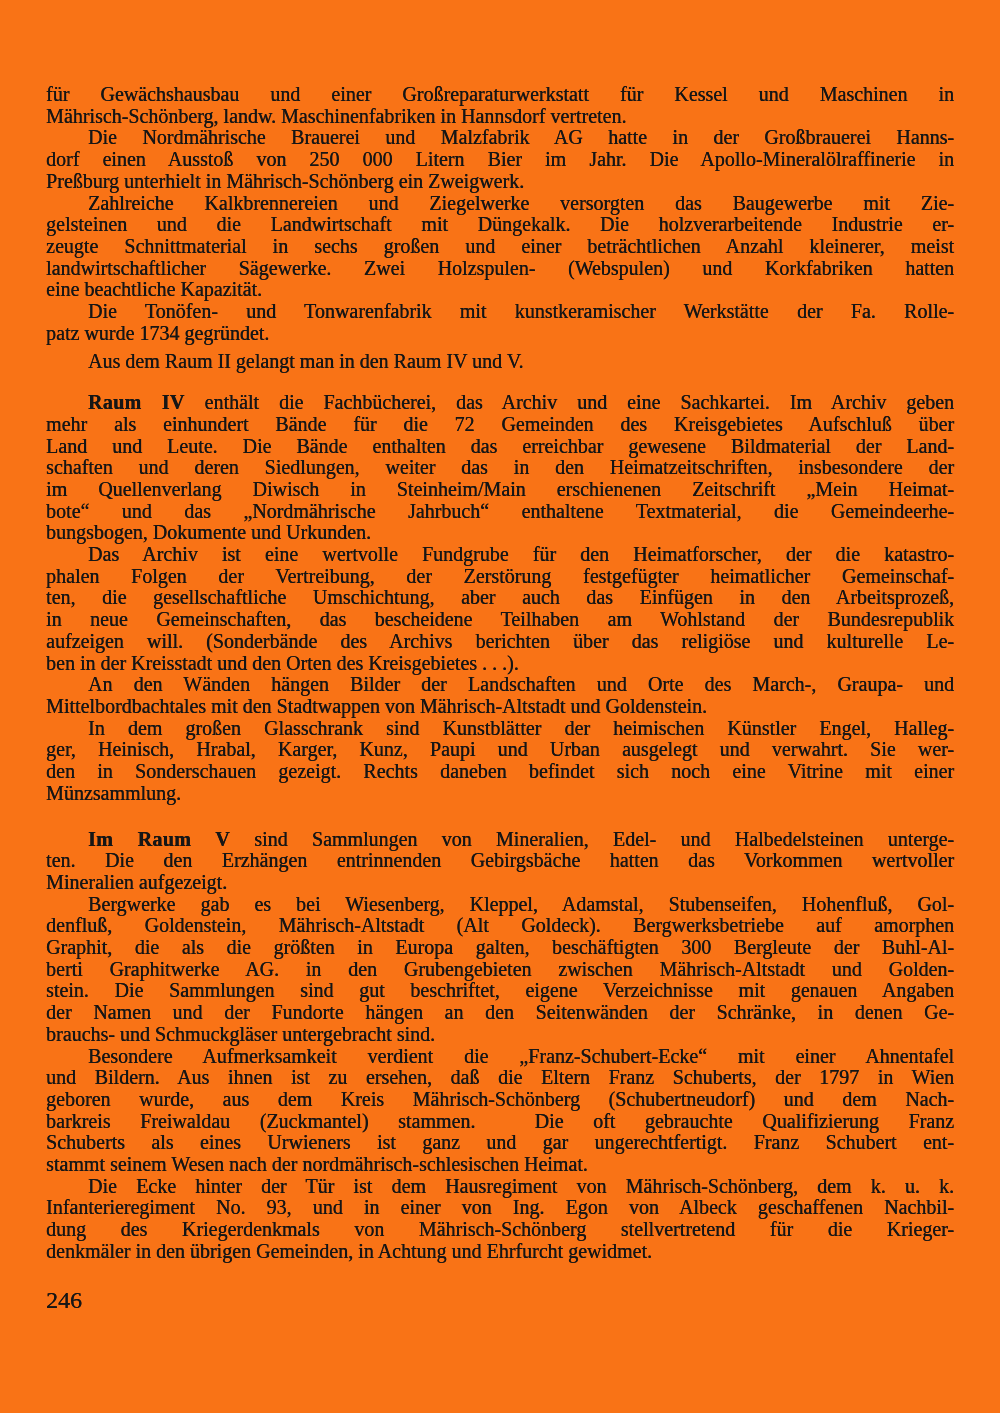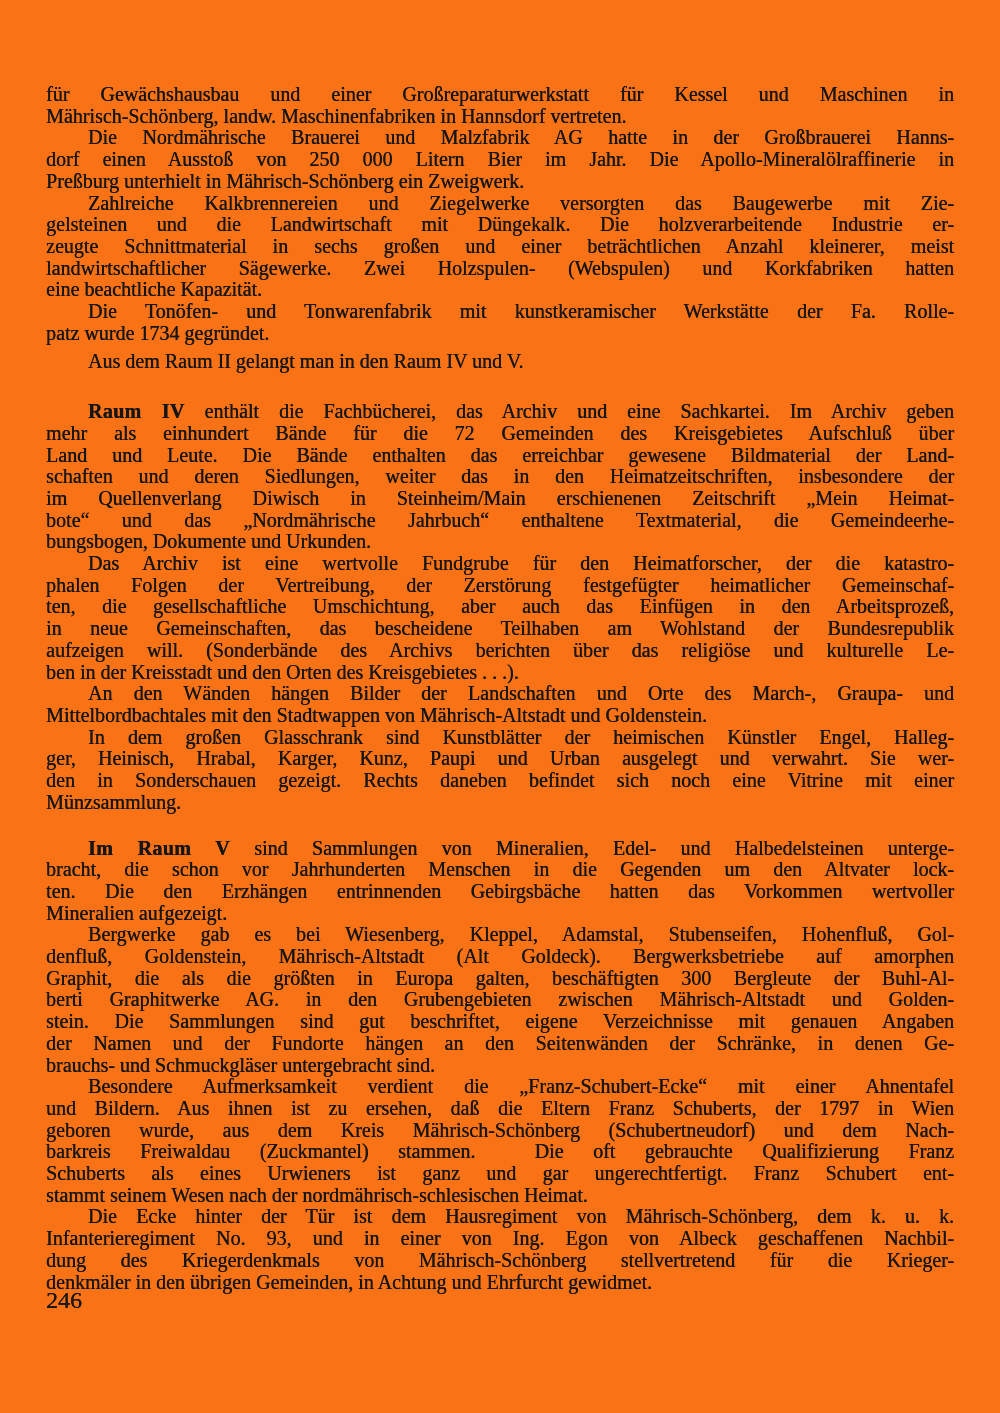--- a/index.html
+++ b/index.html
@@ -58,21 +58,21 @@
         <div class="line">landwirtschaftlicher Sägewerke. Zwei Holzspulen- (Webspulen) und Korkfabriken hatten</div>
         <div class="line last">eine beachtliche Kapazität.</div>
       </div>
       <div class="para">
         <div class="line indent">Die Tonöfen- und Tonwarenfabrik mit kunstkeramischer Werkstätte der Fa. Rolle-</div>
         <div class="line last">patz wurde 1734 gegründet.</div>
       </div>
       <div class="para" style="margin-top: 7px;">
         <div class="line last indent">Aus dem Raum II gelangt man in den Raum IV und V.</div>
       </div>
-      <div class="para" style="margin-top: 28px;">
+      <div class="para" style="margin-top: 19px;">
         <div class="line indent"><b>Raum IV</b> enthält die Fachbücherei, das Archiv und eine Sachkartei. Im Archiv geben</div>
         <div class="line">mehr als einhundert Bände für die 72 Gemeinden des Kreisgebietes Aufschluß über</div>
         <div class="line">Land und Leute. Die Bände enthalten das erreichbar gewesene Bildmaterial der Land-</div>
         <div class="line">schaften und deren Siedlungen, weiter das in den Heimatzeitschriften, insbesondere der</div>
         <div class="line">im Quellenverlang Diwisch in Steinheim/Main erschienenen Zeitschrift „Mein Heimat-</div>
         <div class="line">bote“ und das „Nordmährische Jahrbuch“ enthaltene Textmaterial, die Gemeindeerhe-</div>
         <div class="line last">bungsbogen, Dokumente und Urkunden.</div>
       </div>
       <div class="para">
         <div class="line indent">Das Archiv ist eine wertvolle Fundgrube für den Heimatforscher, der die katastro-</div>
@@ -87,21 +87,20 @@
         <div class="line last">Mittelbordbachtales mit den Stadtwappen von Mährisch-Altstadt und Goldenstein.</div>
       </div>
       <div class="para">
         <div class="line indent">In dem großen Glasschrank sind Kunstblätter der heimischen Künstler Engel, Halleg-</div>
         <div class="line">ger, Heinisch, Hrabal, Karger, Kunz, Paupi und Urban ausgelegt und verwahrt. Sie wer-</div>
         <div class="line">den in Sonderschauen gezeigt. Rechts daneben befindet sich noch eine Vitrine mit einer</div>
         <div class="line last">Münzsammlung.</div>
       </div>
       <div class="para" style="margin-top: 24px;">
         <div class="line indent"><b>Im Raum V</b> sind Sammlungen von Mineralien, Edel- und Halbedelsteinen unterge-</div>
-        <div class="line">bracht, die schon vor Jahrhunderten Menschen in die Gegenden um den Altvater lock-</div>
         <div class="line">ten. Die den Erzhängen entrinnenden Gebirgsbäche hatten das Vorkommen wertvoller</div>
         <div class="line last">Mineralien aufgezeigt.</div>
       </div>
       <div class="para">
         <div class="line indent">Bergwerke gab es bei Wiesenberg, Kleppel, Adamstal, Stubenseifen, Hohenfluß, Gol-</div>
         <div class="line">denfluß, Goldenstein, Mährisch-Altstadt (Alt Goldeck). Bergwerksbetriebe auf amorphen</div>
         <div class="line">Graphit, die als die größten in Europa galten, beschäftigten 300 Bergleute der Buhl-Al-</div>
         <div class="line">berti Graphitwerke AG. in den Grubengebieten zwischen Mährisch-Altstadt und Golden-</div>
         <div class="line">stein. Die Sammlungen sind gut beschriftet, eigene Verzeichnisse mit genauen Angaben</div>
         <div class="line">der Namen und der Fundorte hängen an den Seitenwänden der Schränke, in denen Ge-</div>

